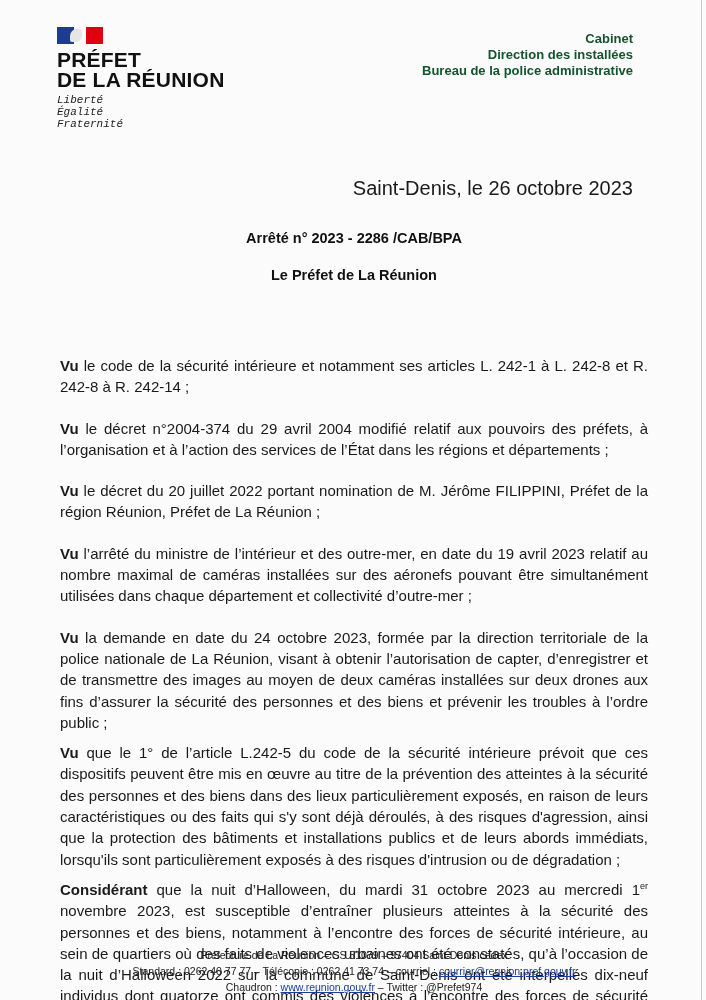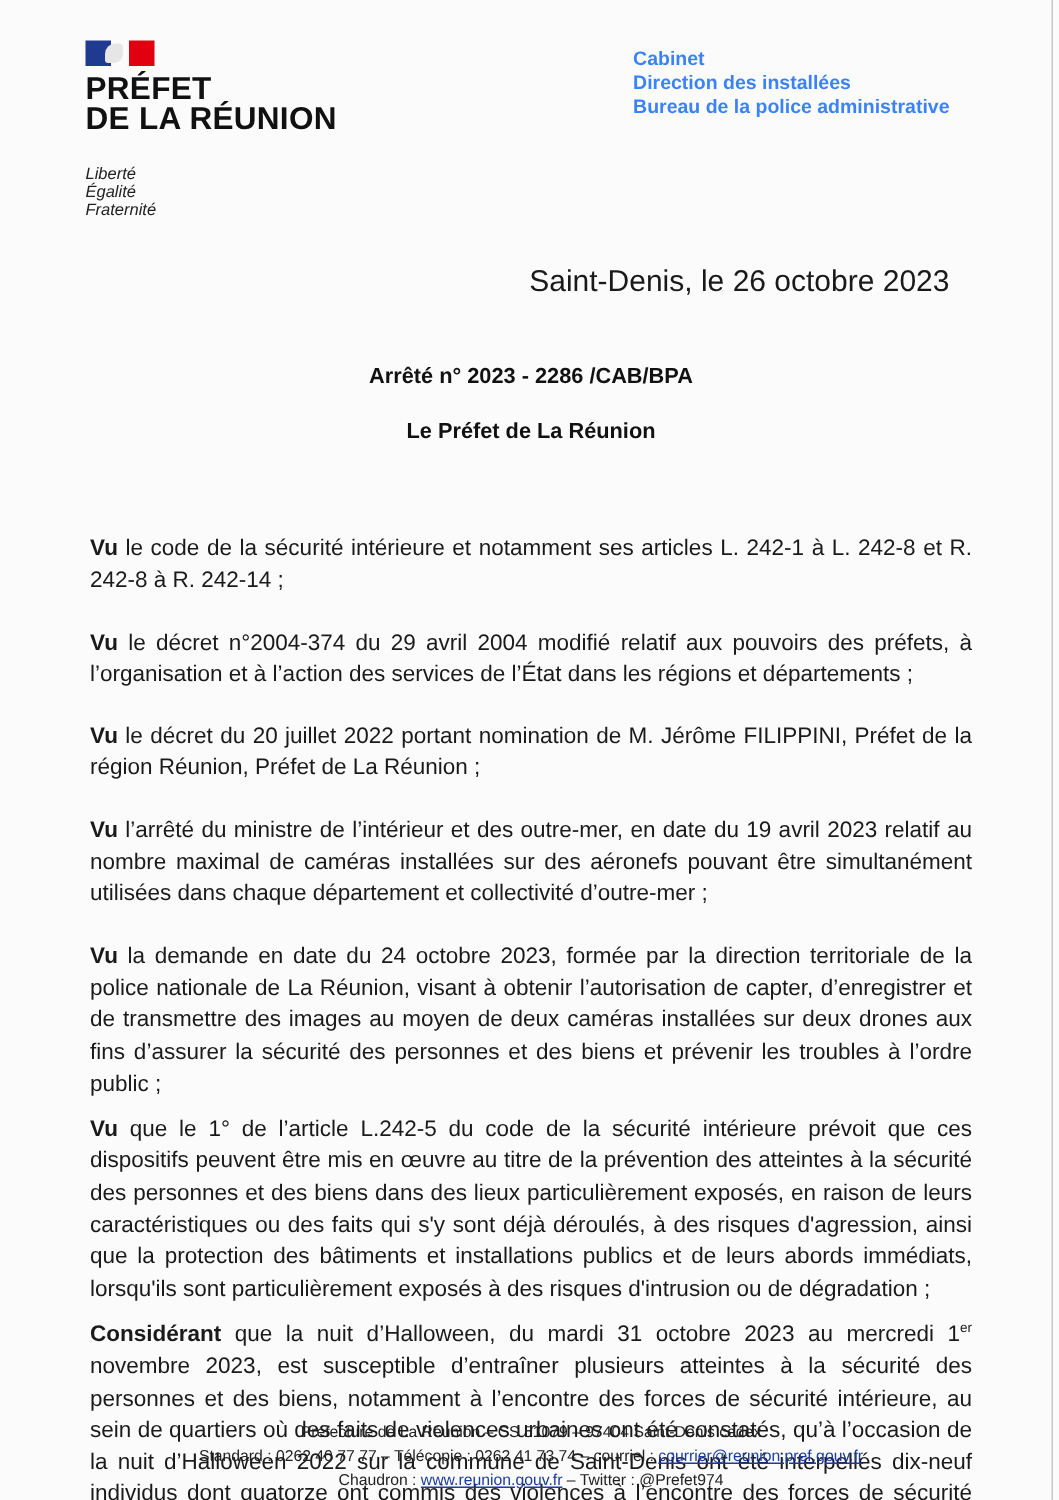--- a/index.html
+++ b/index.html
@@ -26,33 +26,33 @@
   .flag .white:before {
     content: ""; position: absolute; left: -4px; top: 2px; width: 12px; height: 13px;
     border-radius: 7px 3px 6px 2px; background: #e6e6e6;
   }
   .flag .red { width: 17px; height: 17px; background: #e1000f; }
   .prefet-title {
     font-weight: 700; font-size: 21px; line-height: 20px; letter-spacing: 0.2px;
     color: #111;
   }
   .motto {
-    font-family: Liberation Sans, sans-serif;
-    font-style: italic; font-size: 11px; line-height: 12px; margin-top: 20px; color: #222;
+    font-family: Liberation Mono, monospace;
+    font-style: italic; font-size: 11px; line-height: 12px; margin-top: 4px; color: #222;
   }
   .service {
-    position: absolute; right: 73px; top: 31px; text-align: left;
-    font-weight: 700; font-size: 13px; line-height: 16px; color: #3b82f6;
+    position: absolute; right: 73px; top: 31px; text-align: right;
+    font-weight: 700; font-size: 13px; line-height: 16px; color: #14532d;
   }
   .date-line {
     position: absolute; right: 73px; top: 177px;
     font-size: 20px; color: #1a1a1a;
   }
   .title-block {
-    position: absolute; left: 60px; width: 588px; top: 243px;
+    position: absolute; left: 60px; width: 588px; top: 230px;
     text-align: center; font-weight: 700; font-size: 14.5px; line-height: 17px; color: #111;
   }
   .title-block .prefet-line { margin-top: 20px; }
   .body {
     position: absolute; left: 60px; width: 588px; top: 355px;
     font-size: 15px; line-height: 21.3px; text-align: justify; color: #1a1a1a;
   }
   .body p { margin: 0 0 20px 0; }
   .body p.tight { margin-bottom: 9px; }
   .body .lead { font-weight: 700; }

